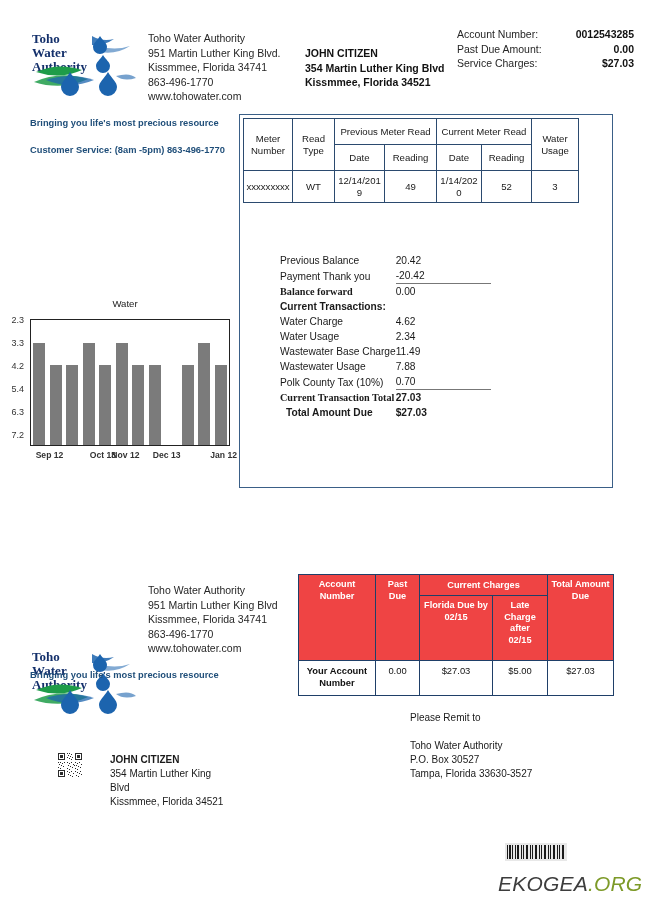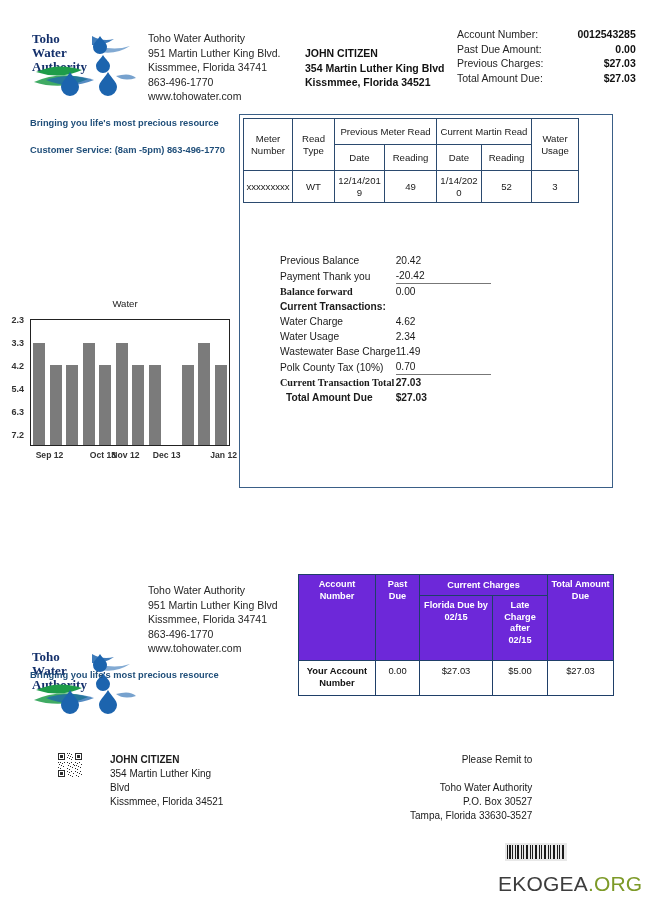--- a/index.html
+++ b/index.html
@@ -45,27 +45,27 @@
   td.c-ind1{padding-left:22px;margin-top:16px;}
   td.c-amt{padding-left:0;width:95px;}
   tr.bold td{font-weight:bold;}
   tr.ruleafter td{border-bottom:1px solid #777;}
   td.noborder{border-bottom:none !important;}
 
   
   .chart-title{font-size:9.6px;color:#222;text-align:center;}
   .plot{position:relative;border:1.2px solid #222;background:#fff;box-sizing:border-box;}
   .bar{position:absolute;bottom:0;background:#7b7b7b;}
-  .ylab{position:absolute;font-size:9px;font-weight:bold;color:#333;text-align:right;width:22px;}
+  .ylab{position:absolute;font-size:9px;font-weight:normal;color:#333;text-align:right;width:22px;}
   .xlab{position:absolute;font-size:8.6px;font-weight:bold;color:#333;text-align:center;white-space:nowrap;}
 
   
   table.stub{border-collapse:collapse;table-layout:fixed;font-size:9.2px;}
   table.stub th{
-    background:#6d28d9;color:#fff;border:1px solid #1f3f68;
+    background:#ef4444;color:#fff;border:1px solid #1f3f68;
     font-weight:bold;text-align:center;vertical-align:top;padding:4px 2px;line-height:11.5px;
   }
   table.stub td{
     border:1px solid #1f3f68;color:#111;text-align:center;vertical-align:top;
     padding:4px 2px;line-height:11.5px;font-size:9.4px;
   }
   td.stub-acct{text-align:left;font-weight:bold;padding-left:4px;}
   .stub-sub{border-top:1px solid #6f8cb0;}
 
   
@@ -118,25 +118,21 @@
     <tbody>
       <tr>
         <td class="lbl">Account Number:</td>
         <td class="val">0012543285</td>
       </tr>
       <tr>
         <td class="lbl">Past Due Amount:</td>
         <td class="val">0.00</td>
       </tr>
       <tr>
-        <td class="lbl">Previous Charges:</td>
-        <td class="val">$27.03</td>
-      </tr>
-      <tr>
-        <td class="lbl">Total Amount Due:</td>
+        <td class="lbl">Service Charges:</td>
         <td class="val">$27.03</td>
       </tr>
     </tbody>
   </table>
 </div>
 
 <div class="abs tagline" style="left:30px;top:118px;">Bringing you life's most precious resource</div>
 <div class="abs custsvc" style="left:30px;top:145px;">Customer Service: (8am -5pm) 863-496-1770</div>
 
 <div class="abs mainbox" style="left:239px;top:114px;width:372px;height:372px;"></div>
@@ -150,21 +146,21 @@
         <col style="width:52px">
       <col style="width:45px">
         <col style="width:50px">
         <col style="width:47px">
     </colgroup>
     <tbody>
       <tr class="mh">
         <td rowspan="2">Meter Number</td>
         <td rowspan="2">Read Type</td>
         <td colspan="2">Previous Meter Read</td>
-        <td colspan="2">Current Martin Read</td>
+        <td colspan="2">Current Meter Read</td>
         <td rowspan="2">Water Usage</td>
       </tr>
       <tr class="mh">
         <td>Date</td>
         <td>Reading</td>
         <td>Date</td>
         <td>Reading</td>
       </tr>
       <tr class="mr">
         <td>xxxxxxxxx</td>
@@ -202,20 +198,24 @@
         <td class="c-ind1">Water Charge</td>
         <td class="c-amt">4.62</td>
       </tr>
       <tr>
         <td class="c-ind1">Water Usage</td>
         <td class="c-amt">2.34</td>
       </tr>
       <tr>
         <td class="c-ind1">Wastewater Base Charge</td>
         <td class="c-amt">11.49</td>
+      </tr>
+      <tr>
+        <td class="c-ind1">Wastewater Usage</td>
+        <td class="c-amt">7.88</td>
       </tr>
       <tr class="ruleafter">
         <td class="c-ind1 noborder">Polk County Tax (10%)</td>
         <td class="c-amt">0.70</td>
       </tr>
       <tr class="bold">
         <td class="c-ind0">Current Transaction Total</td>
         <td class="c-amt">27.03</td>
       </tr>
       <tr class="bold">
@@ -391,21 +391,21 @@
   </svg>
 </div>
 
 <div class="abs addr" style="left:110px;top:753px;">
   <div>JOHN CITIZEN</div>
   <div class="addr-n">354 Martin Luther King</div>
   <div class="addr-n">Blvd</div>
   <div class="addr-n">Kissmmee, Florida  34521</div>
 </div>
 
-<div class="abs remit" style="left:410px;top:753px;text-align:right;">
+<div class="abs remit" style="left:410px;top:711px;">
   <div>Please Remit to</div>
   <div style="height:14px">&nbsp;</div>
   <div>Toho Water Authority</div>
   <div>P.O. Box 30527</div>
   <div>Tampa, Florida  33630-3527</div>
 </div>
 
 <div class="abs" style="left:505px;top:843px;">
   <svg class="barcode" width="62" height="18" shape-rendering="crispEdges">
     <rect width="62" height="18" fill="#e8e8e8"></rect>
@@ -427,15 +427,15 @@
         <rect x="43" y="2" width="1" height="14"></rect>
       <rect x="45" y="2" width="1" height="14"></rect>
         <rect x="48" y="2" width="2" height="14"></rect>
         <rect x="52" y="2" width="1" height="14"></rect>
       <rect x="54" y="2" width="1" height="14"></rect>
         <rect x="57" y="2" width="2" height="14"></rect>
     </g>
   </svg>
 </div>
 
-<div class="abs wm" style="left:498px;top:872px;">
+<div class="abs wm" style="left:498px;top:872px;font-style:italic;">
   <span class="a">EKOGEA</span><span class="b">.ORG</span>
 </div>
 
 </body></html>

